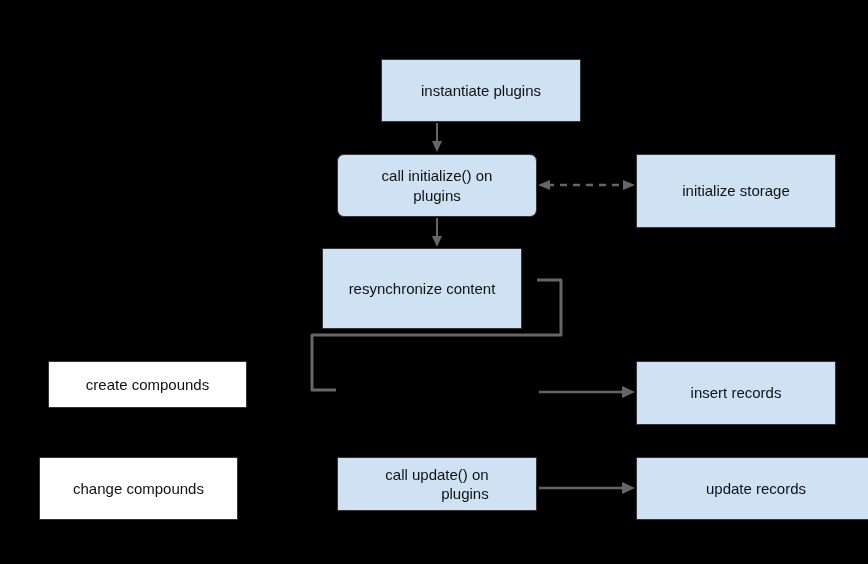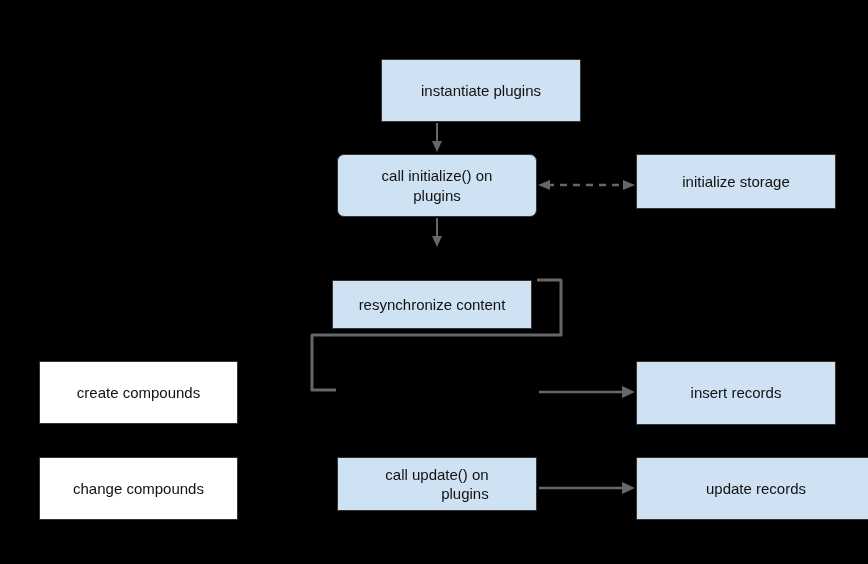--- a/index.html
+++ b/index.html
@@ -39,23 +39,23 @@
     align-items: center;
     justify-content: center;
     text-align: center;
     white-space: pre-line;
     padding: 2px 6px;
   }
   .node.alt { background: var(--node-fill-alt, #fff); }
 
   .n-instantiate   { left: 337px; top:  59px; width: 200px; height: 63px; margin-left: 44px; }
   .n-initialize    { left: 337px; top: 154px; width: 200px; height: 63px; border-radius: 7px; }
-  .n-storage       { left: 636px; top: 154px; width: 200px; height: 55px; }
-  .n-resync        { left: 332px; top: 248px; width: 200px; height: 49px; margin-top: 32px; }
-  .n-create        { left:  39px; top: 361px; width: 199px; height: 63px; }
+  .n-storage       { left: 636px; top: 154px; width: 200px; height: 74px; }
+  .n-resync        { left: 322px; top: 248px; width: 200px; height: 81px; }
+  .n-create        { left:  48px; top: 361px; width: 199px; height: 47px; }
   .n-insert        { left: 337px; top: 361px; width: 200px; height: 63px; }
   .n-insertrec     { left: 636px; top: 361px; width: 200px; height: 64px; }
   .n-change        { left:  39px; top: 457px; width: 199px; height: 63px; }
   .n-update        { left: 337px; top: 457px; width: 200px; height: 54px; text-align: right; }
   .n-updaterec     { left: 636px; top: 457px; width: 240px; height: 63px; }
 </style>
 </head>
 <body>
 
 <div class="canvas">

